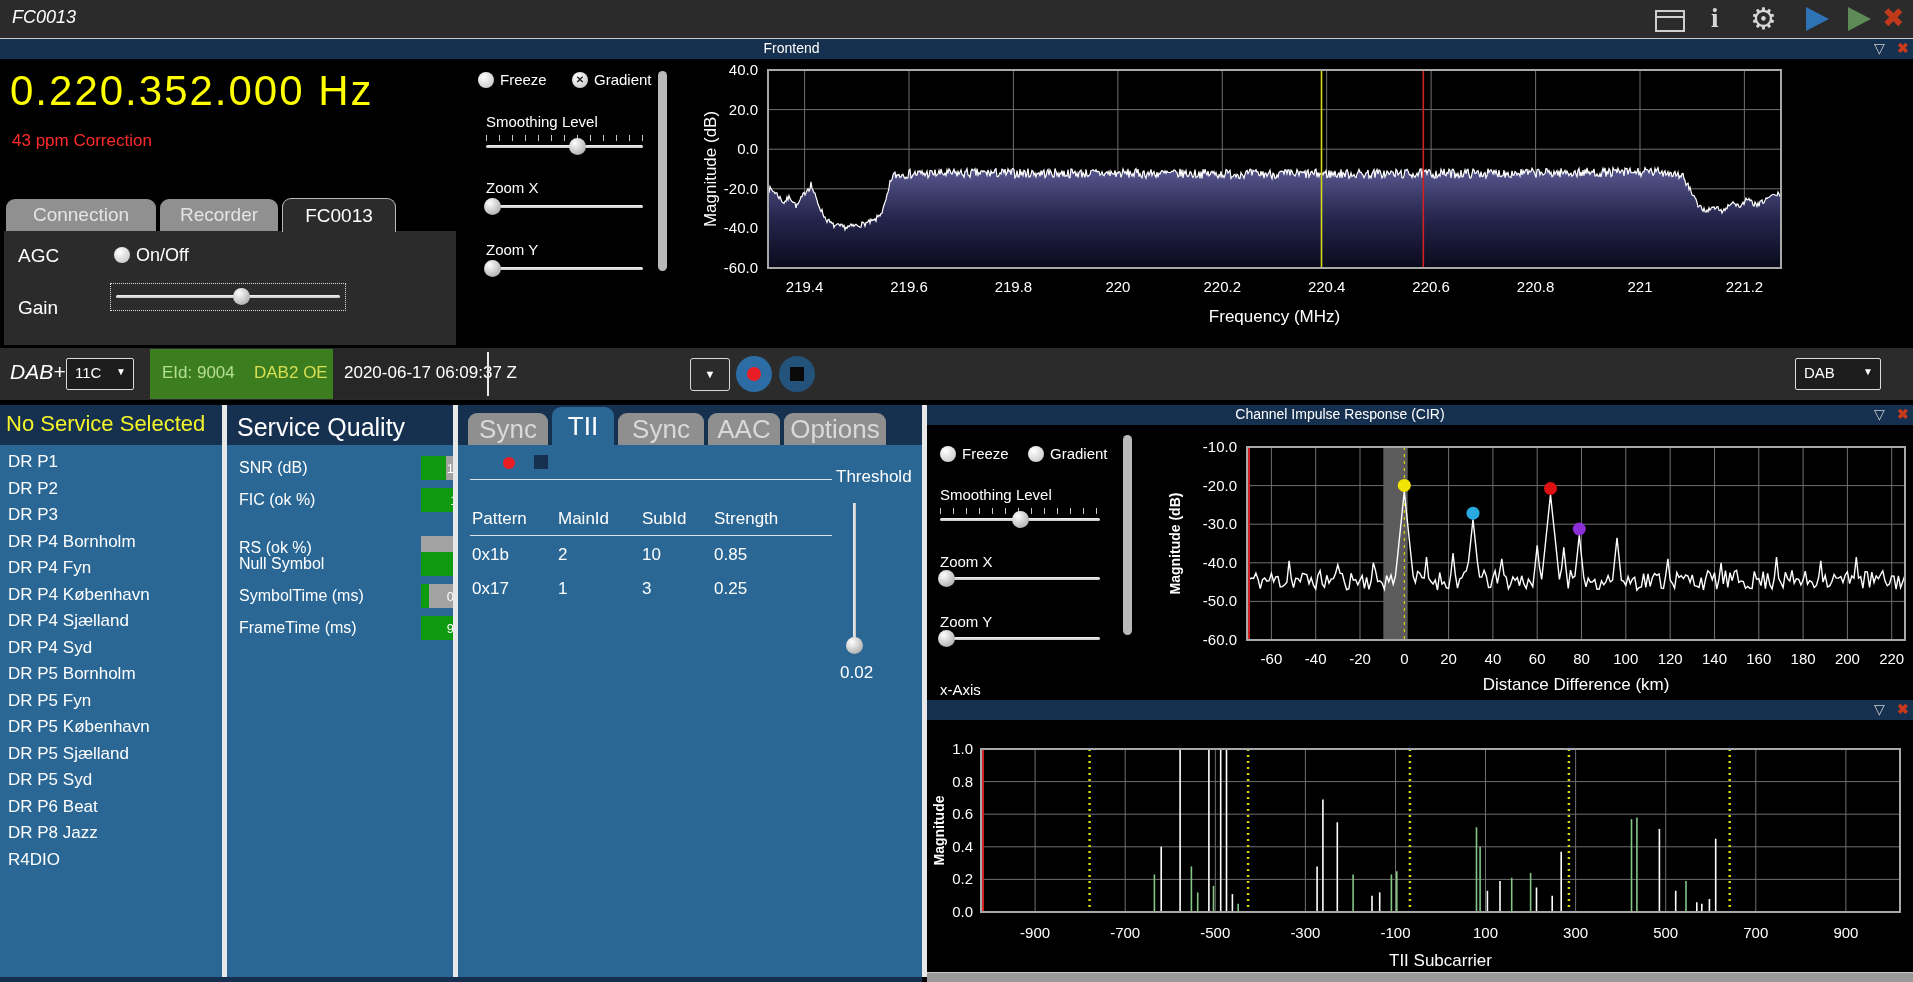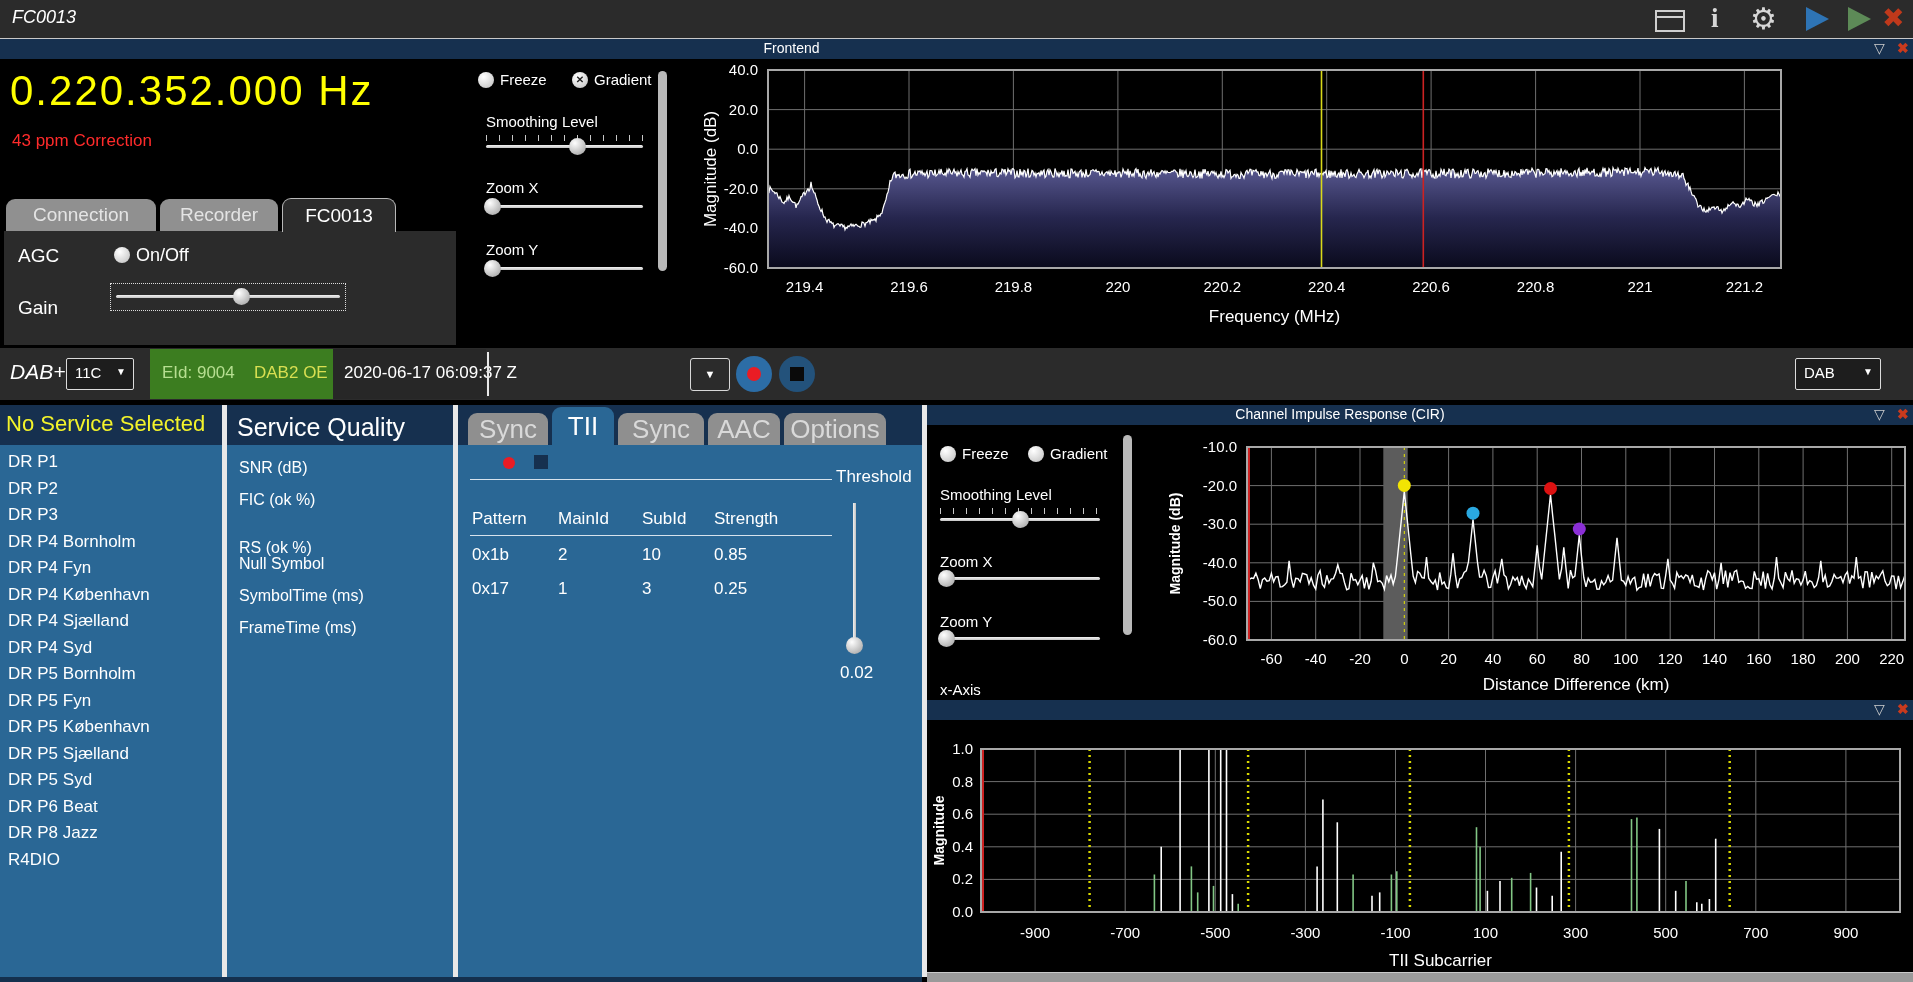--- a/index.html
+++ b/index.html
@@ -33,21 +33,21 @@
          background:radial-gradient(circle at 35% 30%,#fefefe,#9a9a9a);}
   .ticks{position:absolute;height:6px;
          background-image:repeating-linear-gradient(to right,#c8c8c8 0 1px,transparent 1px 13px);}
   .vscroll{position:absolute;width:9px;border-radius:5px;background:#b9b9b9;}
   .combo{position:absolute;background:#1d1d1d;border:1px solid #dcdcdc;border-radius:2px;
          color:#fff;font-size:15px;}
   .combo .cl{position:absolute;left:8px;top:5px;}
   .combo .ca{position:absolute;right:7px;top:7px;font-size:10px;color:#fff;}
   .svc-item{height:26.5px;line-height:26.5px;padding-left:8px;font-size:17px;color:#fff;
             white-space:nowrap;overflow:hidden;}
-  .q-row{position:absolute;left:0;width:264px;height:27px;padding-left:44px;}
+  .q-row{position:absolute;left:0;width:264px;height:27px;}
   .q-label{position:absolute;left:12px;top:4px;font-size:16px;color:#fff;}
   .qbar{position:absolute;right:14px;top:1px;width:56px;height:24px;background:#a2a2a2;}
   .qgreen{position:absolute;left:0;top:0;height:100%;background:#0f9b10;}
   .qval{position:absolute;right:5px;top:5px;font-size:13px;color:#fff;}
   .th{font-size:17px;color:#fff;}
   svg{font-family:"Liberation Sans",sans-serif;}
   .tick{font-size:15px;fill:#fff;}
   .axis{font-size:17px;fill:#fff;}
   .axisb{font-size:14px;fill:#fff;font-weight:bold;}
   .grid{stroke:#6f6f6f;stroke-width:1;}

